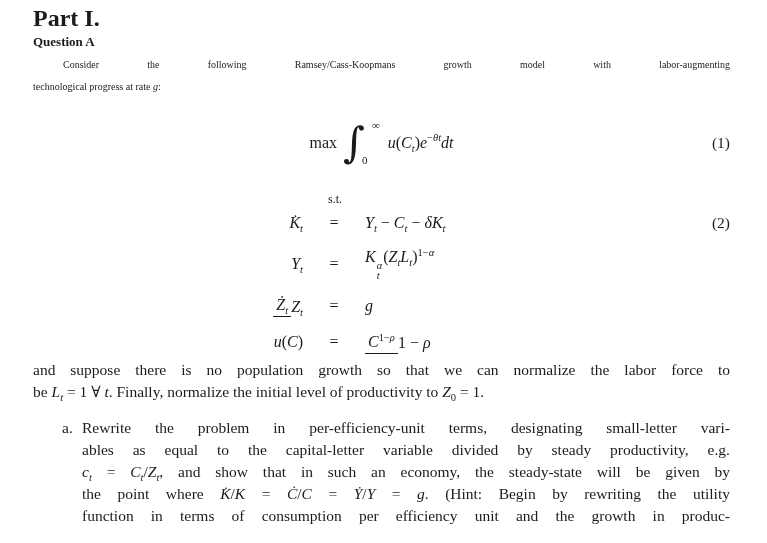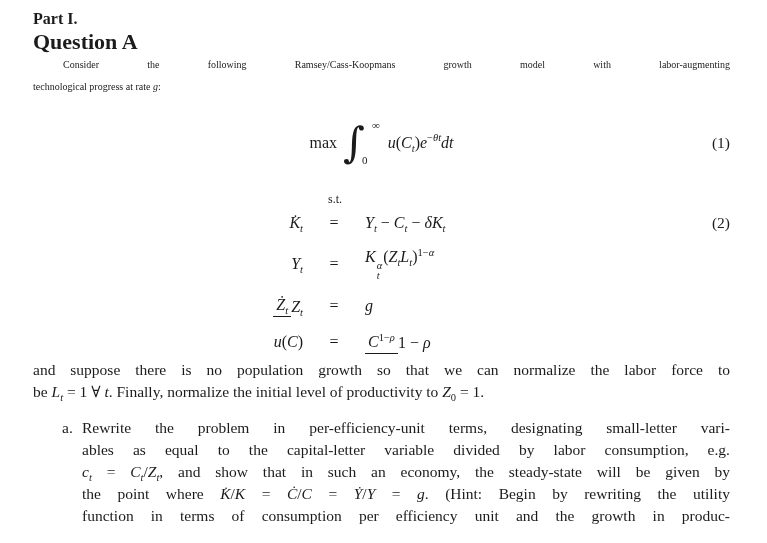--- a/index.html
+++ b/index.html
@@ -3,22 +3,22 @@
 <meta charset="utf-8">
 <style>
   html,body { margin:0; padding:0; }
   body {
     width:767px; height:543px; background:#ffffff; overflow:hidden;
     font-family:"Liberation Serif","DejaVu Serif",serif;
     color:#1b1b1b;
   }
   .page { padding:7px 37px 0 33px; }
 
-  .h1 { font-size:16px; font-weight:bold; line-height:23px; }
-  .h2 { font-size:22px; font-weight:bold; line-height:22px; margin-top:1px; }
+  .h1 { font-size:24px; font-weight:bold; line-height:23px; }
+  .h2 { font-size:13px; font-weight:bold; line-height:22px; margin-top:1px; }
 
   .para { font-size:10px; line-height:22px; margin-top:1px; }
   .jline { text-align:justify; text-align-last:justify; }
   .indent { text-indent:30px; }
 
   .mi { font-style:italic; }
   .mr { font-style:normal; }
   sub { font-size:10.5px; line-height:0; }
   sup { font-size:10.5px; line-height:0; }
 
@@ -121,19 +121,19 @@
   </div>
 
   <div class="para2">
     <div class="jline">and suppose there is no population growth so that we can normalize the labor force to</div>
     <div><span>be </span><span class="mi">L</span><sub class="mi">t</sub><span> = 1 ∀ </span><span class="mi">t</span><span>. Finally, normalize the initial level of productivity to </span><span class="mi">Z</span><sub>0</sub><span> = 1.</span></div>
   </div>
 
   <div class="item">
     <span class="item-label">a.</span>
     <div class="jline">Rewrite the problem in per-efficiency-unit terms, designating small-letter vari-</div>
-    <div class="jline">ables as equal to the capital-letter variable divided by labor consumption, e.g.</div>
+    <div class="jline">ables as equal to the capital-letter variable divided by steady productivity, e.g.</div>
     <div class="jline"><span class="mi">c</span><sub class="mi">t</sub><span> = </span><span class="mi">C</span><sub class="mi">t</sub><span>/</span><span class="mi">Z</span><sub class="mi">t</sub><span>, and show that in such an economy, the steady-state will be given by</span></div>
     <div class="jline"><span>the point where </span><span class="mi">K̇</span><span>/</span><span class="mi">K</span><span> = </span><span class="mi">Ċ</span><span>/</span><span class="mi">C</span><span> = </span><span class="mi">Ẏ</span><span>/</span><span class="mi">Y</span><span> = </span><span class="mi">g</span><span>. (Hint: Begin by rewriting the utility</span></div>
     <div class="jline">function in terms of consumption per efficiency unit and the growth in produc-</div>
   </div>
 
 </div>
 
 </body></html>

